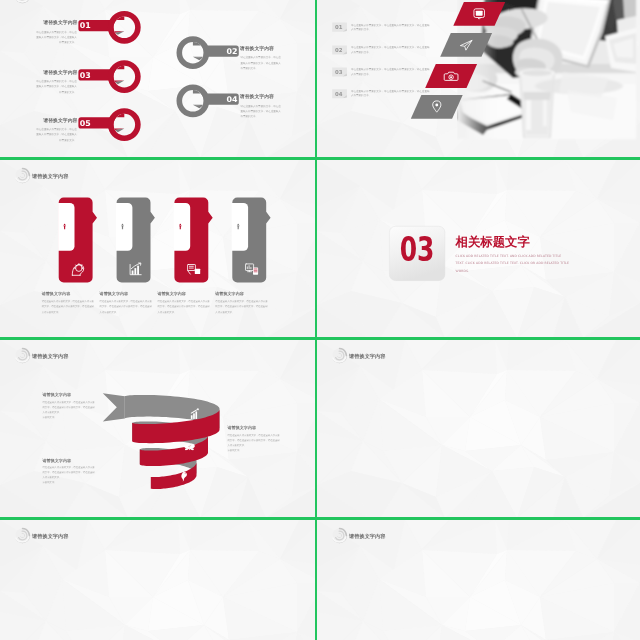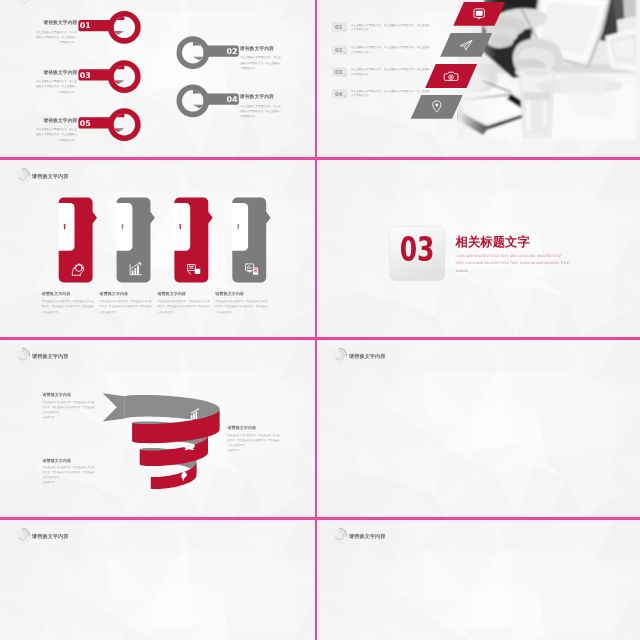--- a/index.html
+++ b/index.html
@@ -1,18 +1,18 @@
 <!DOCTYPE html>
 <html><head>
 <meta charset="utf-8">
 <title>PPT Slide Thumbnails</title>
 <style>
 html,body{margin:0;padding:0;width:640px;height:640px;background:#fff;overflow:hidden;}
 body{font-family:"Liberation Sans","DejaVu Sans",sans-serif;}
-.grid{position:relative;width:640px;height:640px;background:#ec4899;overflow:hidden;}
+.grid{position:relative;width:640px;height:640px;background:#22c55e;overflow:hidden;}
 .slide{position:absolute;width:315px;height:177.2px;overflow:hidden;background:#f4f4f4;}
 .c0{left:0;} .c1{left:317px;width:323px;}
 .r0{top:-19.8px;} .r1{top:160px;} .r2{top:339.8px;} .r3{top:519.5px;}
 .sv{position:absolute;left:0;top:0;width:315px;height:177.2px;display:block;}
 .c1 .sv{width:323px;}
 .defs{position:absolute;width:0;height:0;overflow:hidden;}
 text{font-family:"DejaVu Sans","Liberation Sans",sans-serif;}
 </style>
 </head>
 <body>

